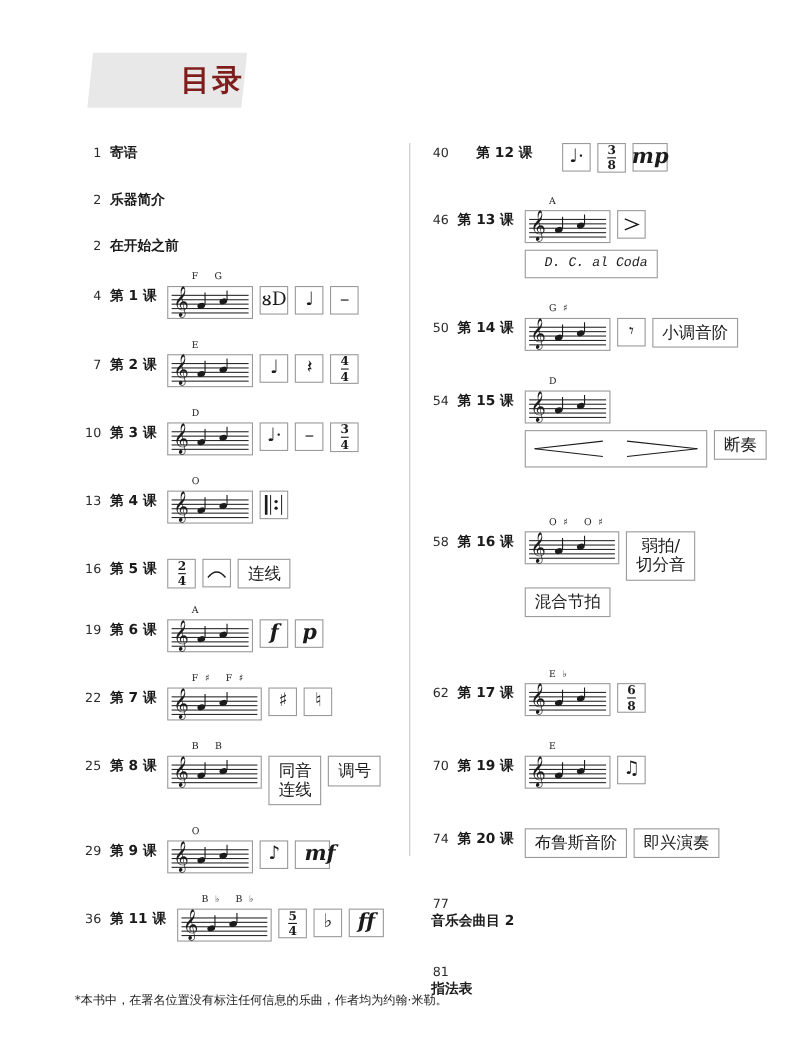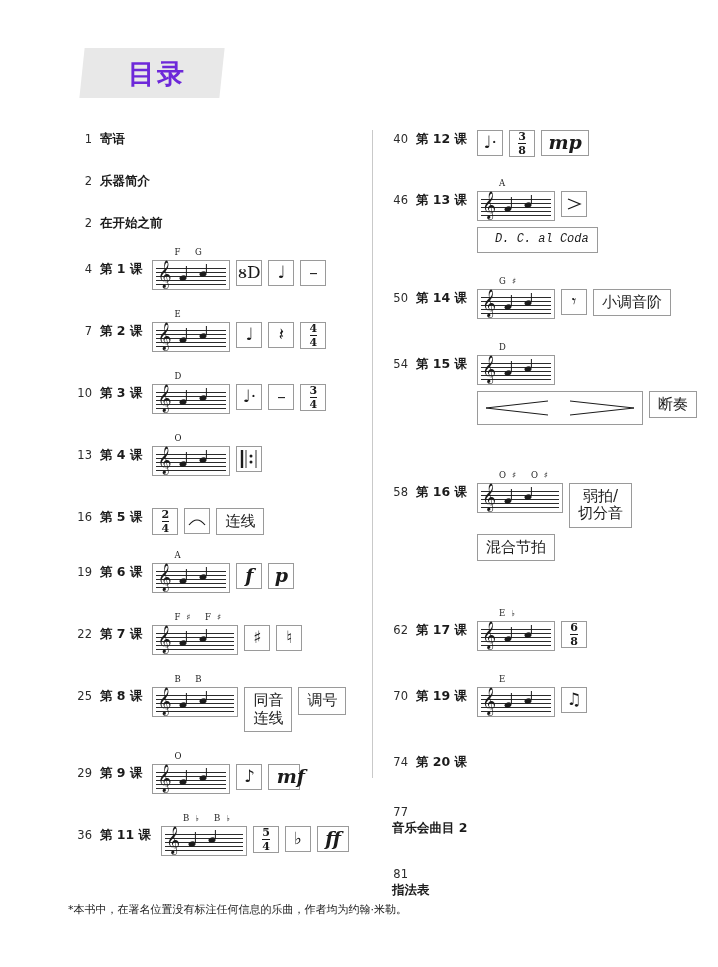--- a/index.html
+++ b/index.html
@@ -29,22 +29,22 @@
   .title-text {
     position: absolute;
     left: 92px;
     top: 56px;
     width: 130px;
     height: 36px;
     line-height: 36px;
     font-size: 27px;
     font-weight: bold;
     letter-spacing: 2px;
-    color: #6d28d9;
-    text-align: center;
+    color: #7f1d1d;
+    text-align: right;
   }
 
   
   .col {
     position: absolute;
     top: 130px;
   }
   .col-left { left: 68px; width: 300px; }
   .col-right { left: 384px; width: 320px; }
 
@@ -525,30 +525,30 @@
         <div class="ts">
           <span class="num">5</span>
           <span class="den">4</span>
         </div>
         <div class="box sq glyph">♭</div>
         <div class="box sq dyn" style="min-width: 32px; width: 32px;">ff</div>
       </div>
     </div>
   </div>
 <div class="col col-right" id="col-right">
-    <div class="row" style="margin-bottom: 34px;">
+    <div class="row" style="margin-bottom: 34px; gap: 17px;">
       <div class="pg">40</div>
       <div class="lbl">第 12 课</div>
       <div class="items">
         <div class="box sq glyph">♩·</div>
         <div class="ts">
           <span class="num">3</span>
           <span class="den">8</span>
         </div>
-        <div class="box sq dyn" style="min-width: 32px; width: 48px;">mp</div>
+        <div class="box sq dyn" style="min-width: 32px; width: 32px;">mp</div>
       </div>
     </div>
     <div class="row" style="margin-bottom: 36px;">
       <div class="pg">46</div>
       <div class="lbl">第 13 课</div>
       <div class="items">
         <div class="staffwrap">
           <div class="staff w2">
             <div class="lines">
               <i></i>
@@ -714,20 +714,24 @@
               </svg></div>
           </div>
           <div class="notelabels">E</div>
         </div>
         <div class="box sq glyph">♫</div>
       </div>
     </div>
     <div class="row" style="margin-bottom: 32px;">
       <div class="pg">74</div>
       <div class="lbl">第 20 课</div>
+      <div class="items">
+        <div class="box text wide">布鲁斯音阶</div>
+        <div class="box text wide">即兴演奏</div>
+      </div>
     </div>
     <div class="row" style="margin-bottom: 28px; flex-direction: column;">
       <div class="pg">77</div>
       <div class="lbl">音乐会曲目 2</div>
       <div class="items"></div>
     </div>
     <div class="row" style="margin-bottom: 28px; flex-direction: column;">
       <div class="pg">81</div>
       <div class="lbl">指法表</div>
       <div class="items"></div>

